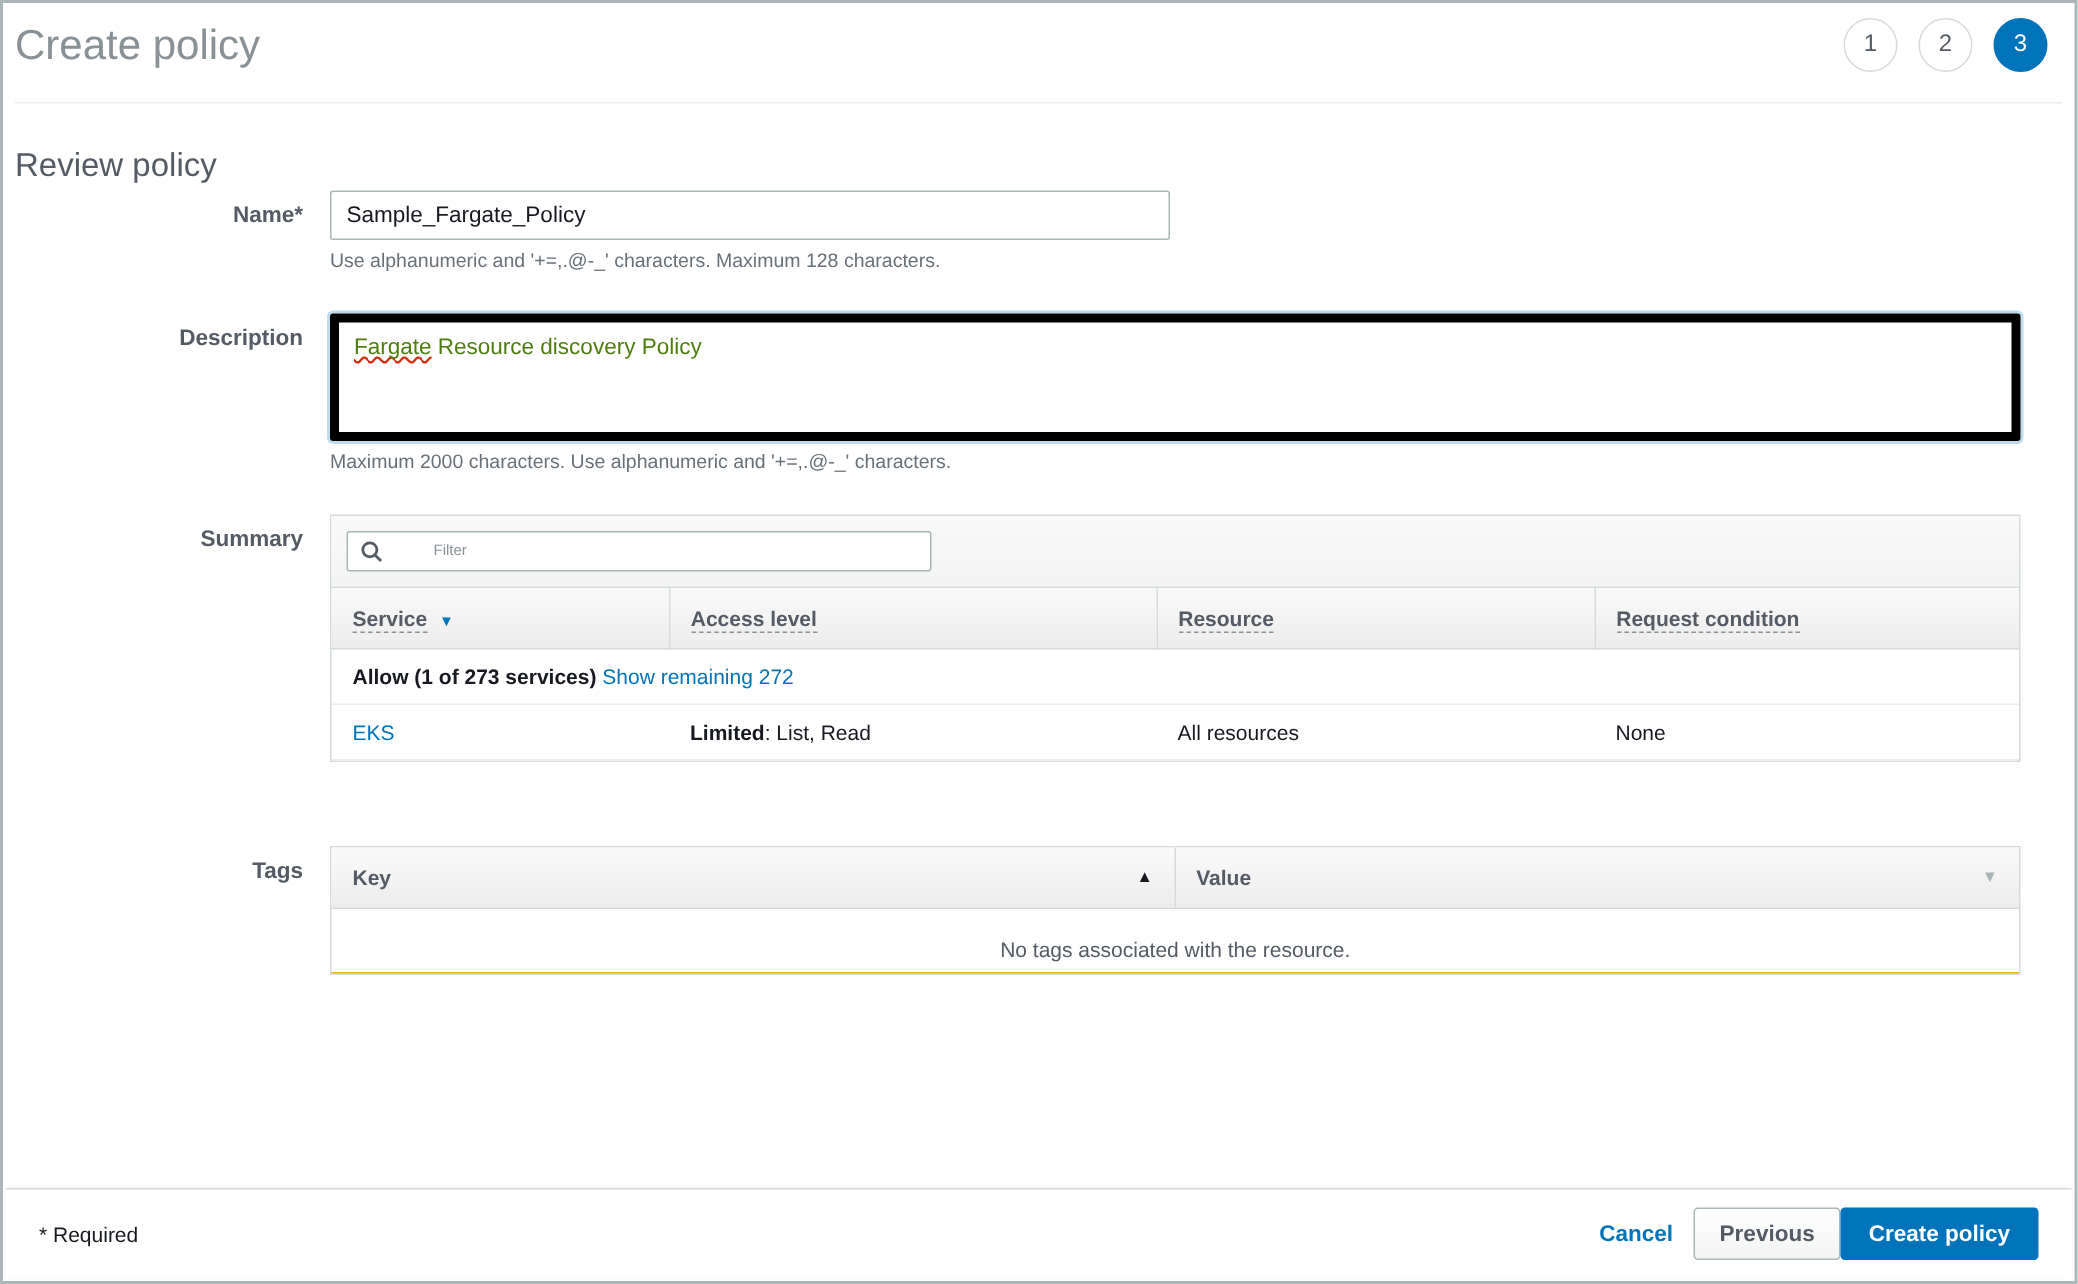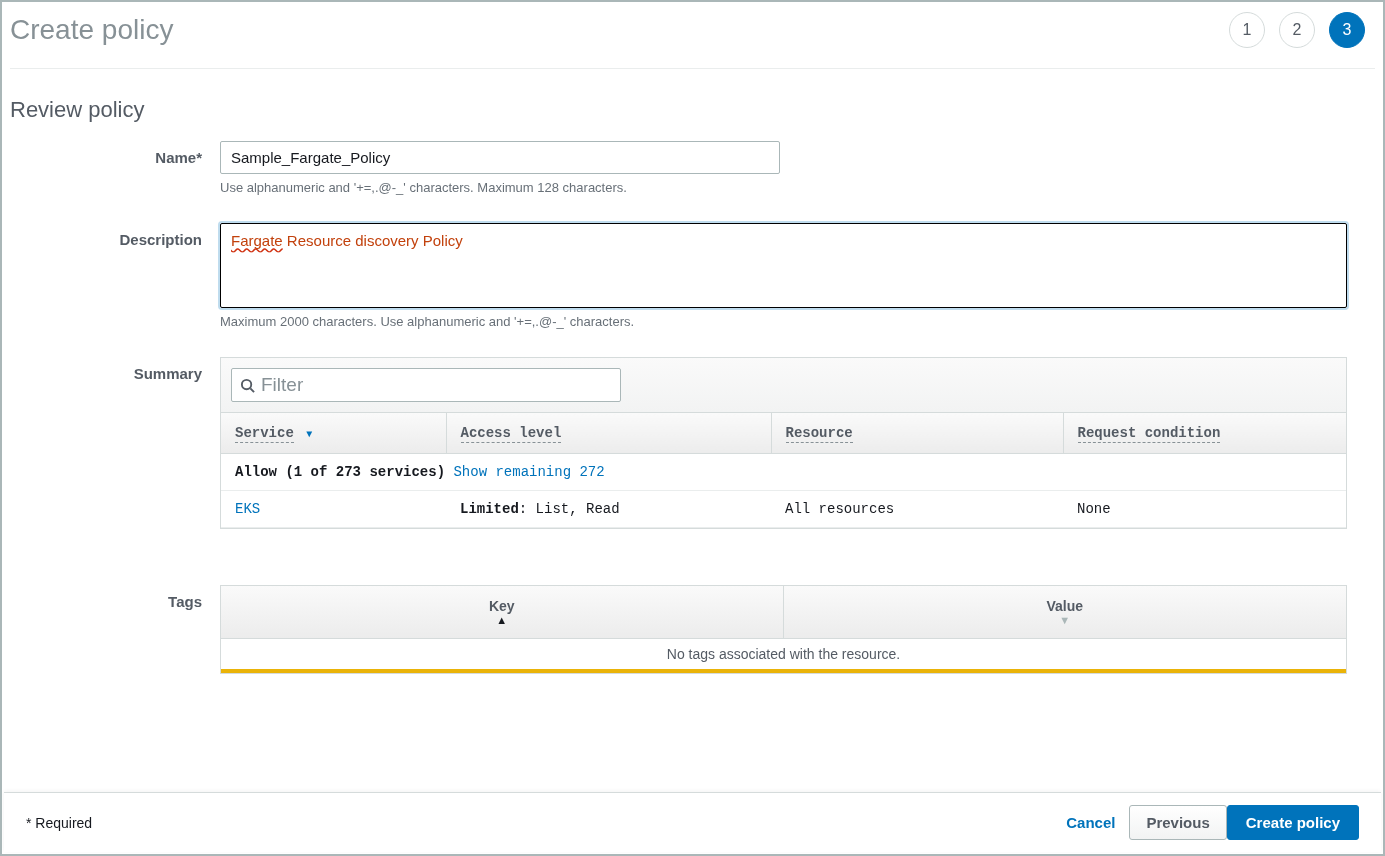--- a/index.html
+++ b/index.html
@@ -52,21 +52,21 @@
 }
 .step.active {
   background: #0073bb;
   color: #fff;
   border: 1px solid #0073bb;
 }
 .section-title {
   font-size: 22px;
   font-weight: 400;
   color: #545b64;
-  margin: 28px 0 18px 0;
+  margin: 28px 0 4px 0;
 }
 .form-row {
   display: flex;
   margin-bottom: 6px;
 }
 .form-label {
   width: 210px;
   text-align: right;
   padding-right: 18px;
   font-weight: 700;
@@ -83,24 +83,24 @@
   padding: 7px 10px;
   border: 1px solid #aab7b8;
   border-radius: 2px;
   font-size: 15px;
   color: #16191f;
 }
 .textarea-input {
   width: 1127px;
   height: 85px;
   padding: 8px 10px;
-  border: 1px solid #000000;
+  border: 6px solid #000000;
   border-radius: 2px;
   font-size: 15px;
-  color: #c2410c;
+  color: #4d7c0f;
   resize: both;
   outline: none;
   box-shadow: 0 0 0 2px rgba(0,115,187,0.25);
 }
 .hint {
   font-size: 13px;
   color: #687078;
   margin-top: 6px;
   margin-bottom: 22px;
 }
@@ -121,31 +121,31 @@
   border-radius: 2px;
   width: 390px;
   padding: 5px 8px;
 }
 .filter-input-wrap svg {
   margin-right: 6px;
 }
 .filter-input {
   border: none;
   outline: none;
-  font-size: 19px;
+  font-size: 10px;
   color: #3b82f6;
   flex: 1;
+  margin-left: 28px;
 }
 .filter-input::placeholder {
   color: #879196;
 }
 .summary-table {
   width: 100%;
   border-collapse: collapse;
-  font-family: Liberation Mono, monospace;
 }
 .summary-table th {
   text-align: left;
   background: linear-gradient(#fafafa, #ececec);
   padding: 12px 14px;
   font-weight: 700;
   color: #545b64;
   border-right: 1px solid #d5dbdb;
   border-bottom: 1px solid #d5dbdb;
 }
@@ -194,34 +194,34 @@
   background: linear-gradient(#fafafa, #ececec);
   border-bottom: 1px solid #d5dbdb;
 }
 .tags-header .col {
   padding: 12px 14px;
   font-weight: 700;
   color: #545b64;
   display: flex;
   align-items: center;
   justify-content: space-between;
-  flex-direction: column;
 }
 .tags-header .col.key {
   width: 50%;
   border-right: 1px solid #d5dbdb;
 }
 .tags-header .col.value {
   width: 50%;
 }
 .tags-empty {
   text-align: center;
   padding: 7px 0;
   color: #545b64;
-  border-bottom: 4px solid #eab308;
+  border-bottom: 1px solid #eab308;
+  margin-top: 12px;
 }
 .footer-bar {
   position: absolute;
   bottom: 2px;
   left: 2px;
   right: 2px;
   background: #fff;
   border-top: 1px solid #d5dbdb;
   padding: 12px 22px;
   display: flex;

